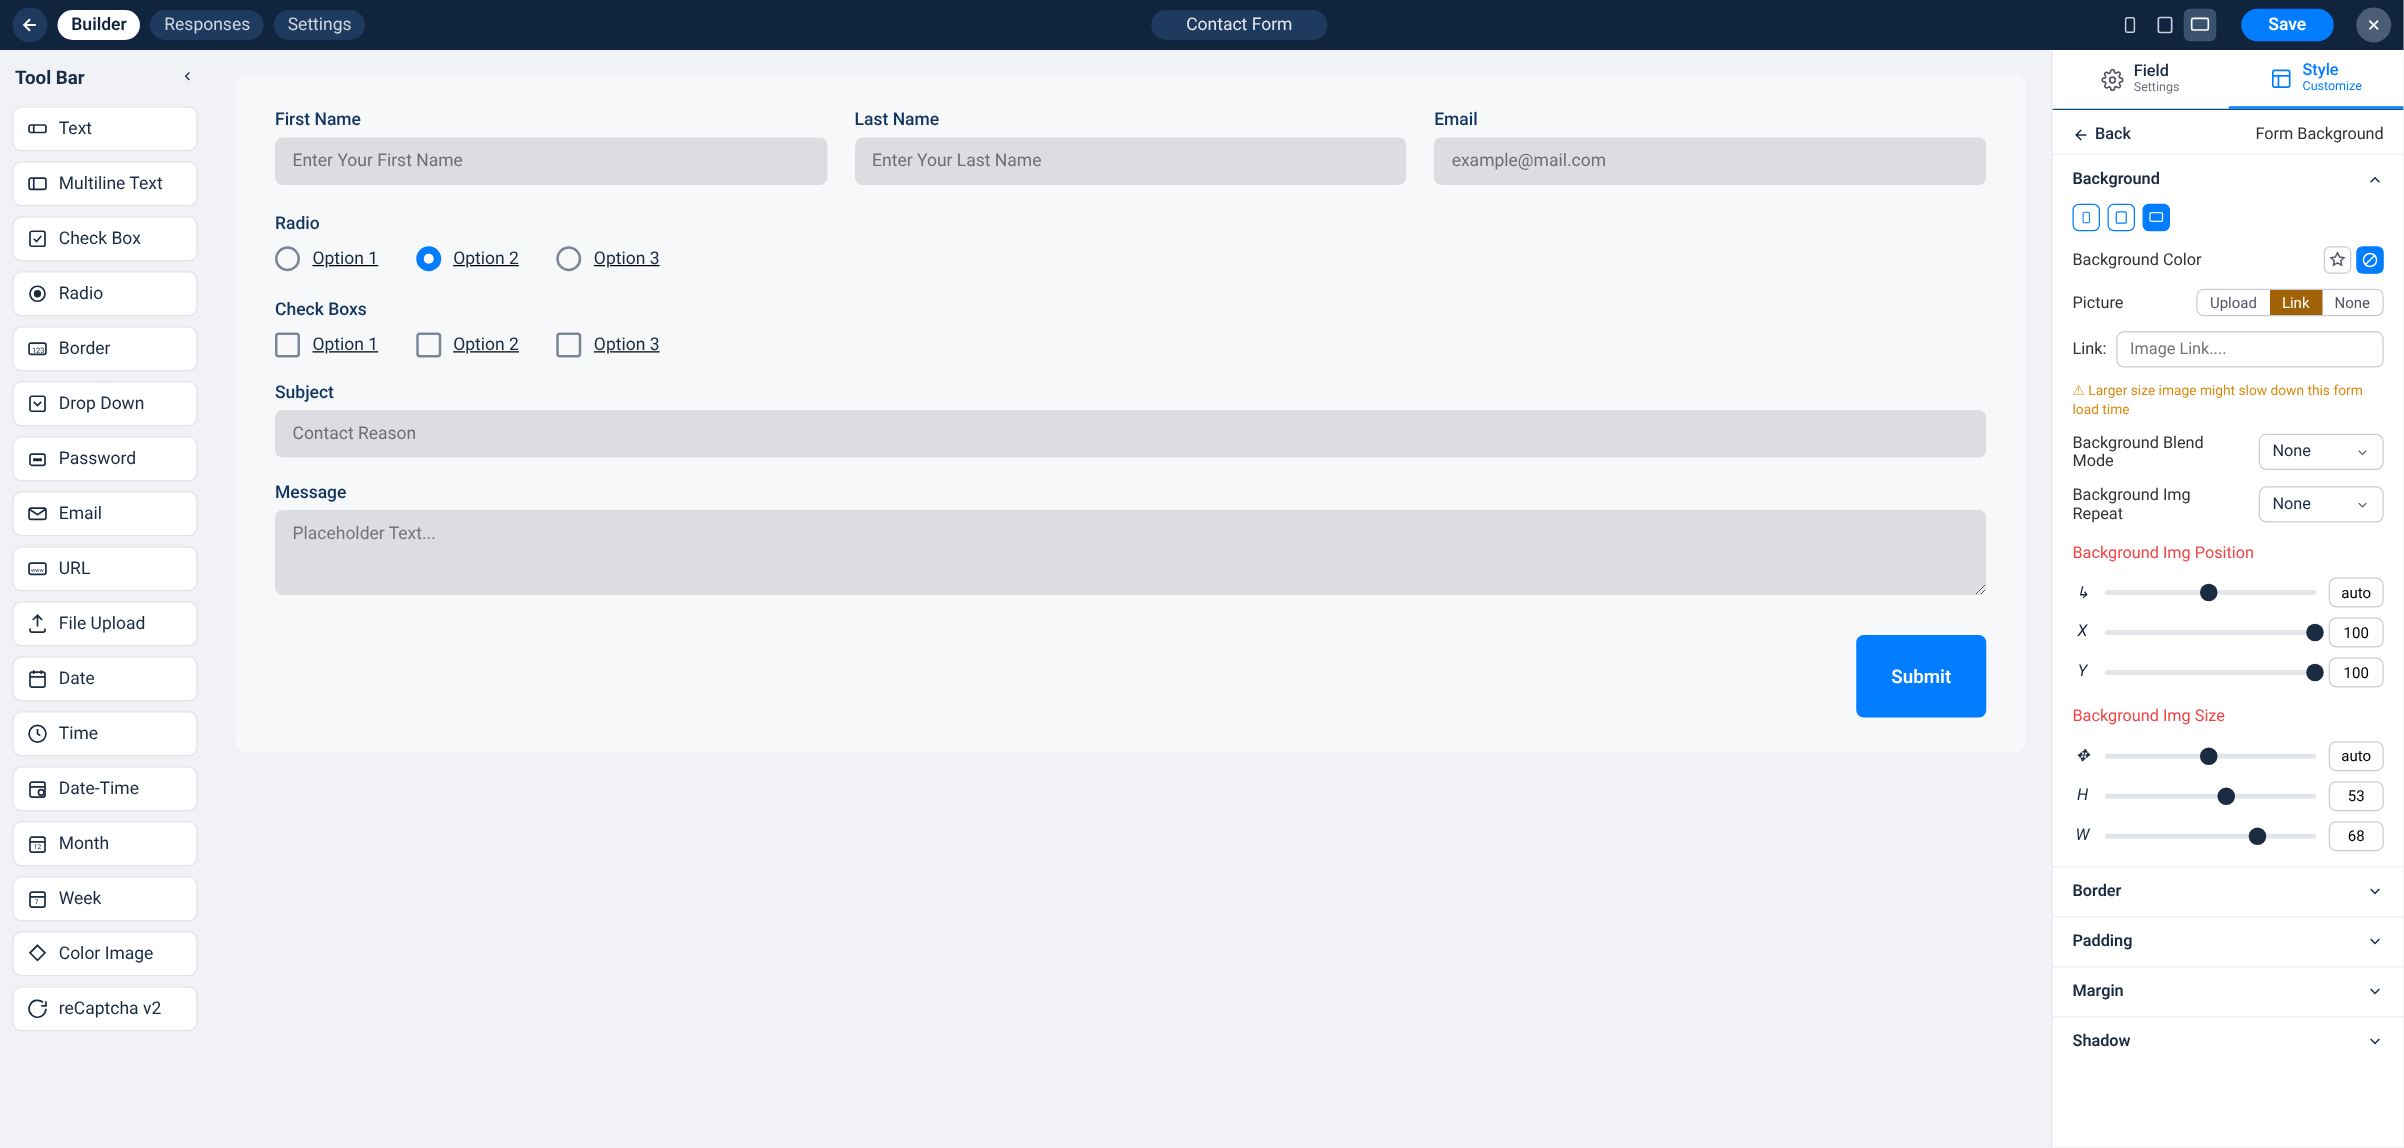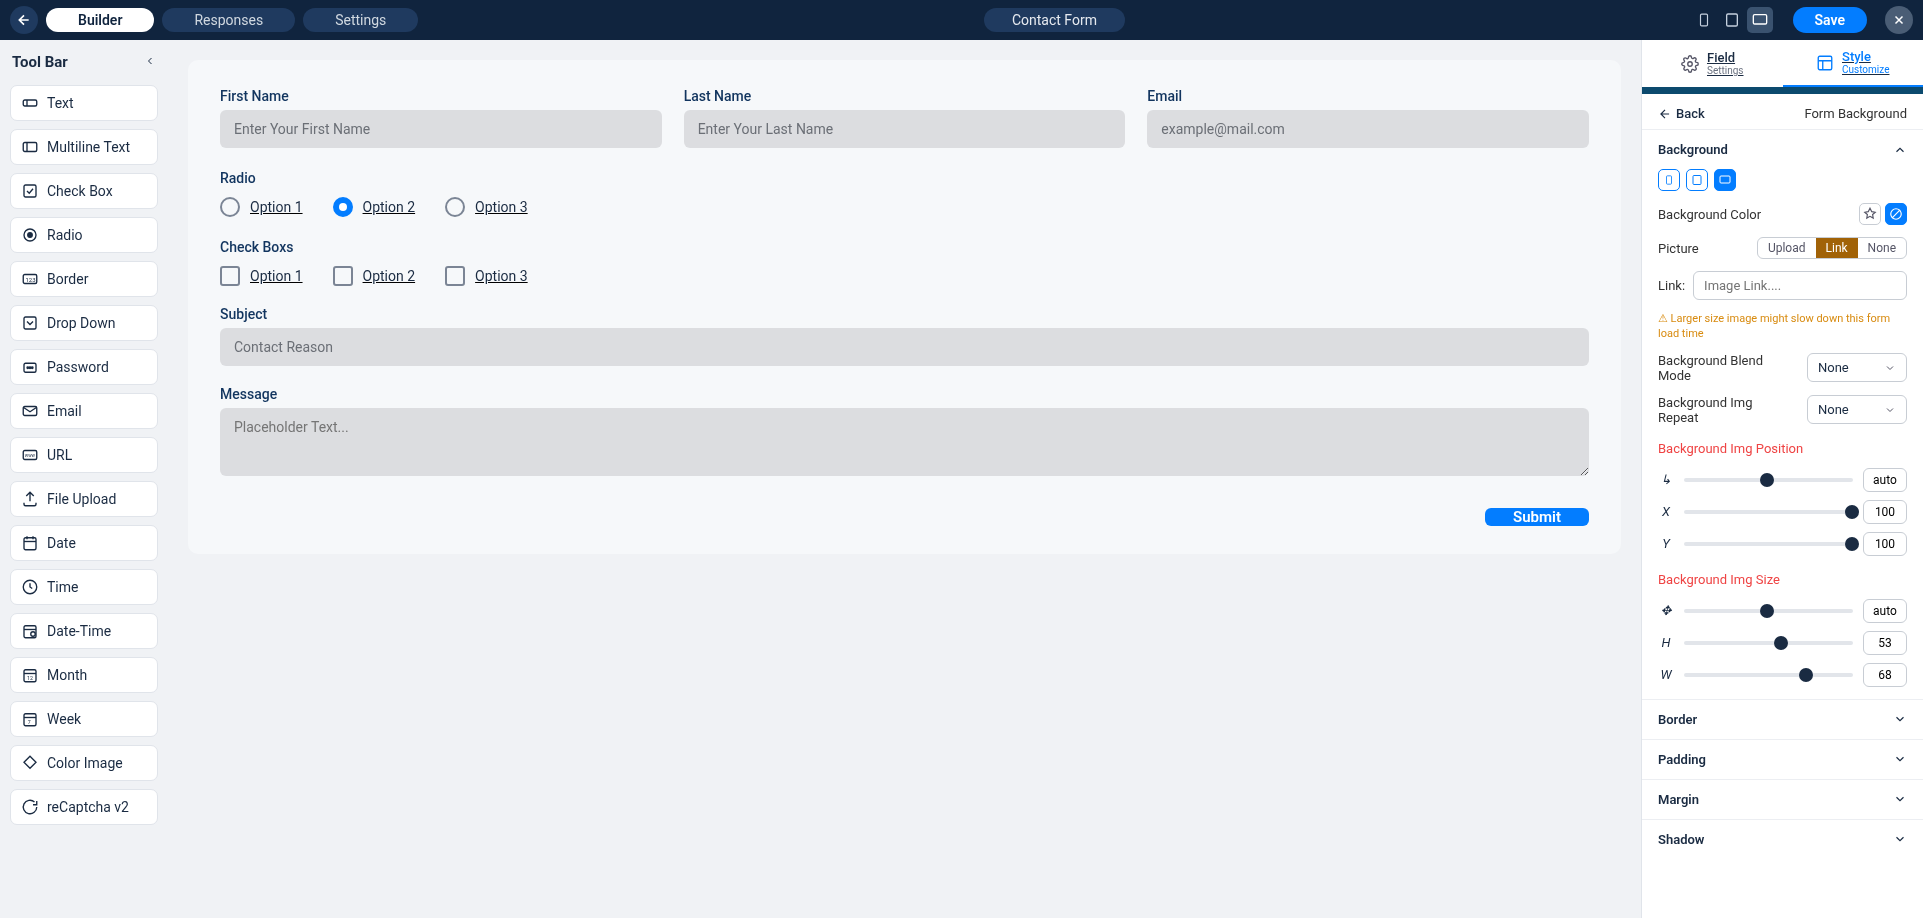--- a/index.html
+++ b/index.html
@@ -4,21 +4,21 @@
 <style>
 * { box-sizing: border-box; margin: 0; padding: 0; font-family: -apple-system, BlinkMacSystemFont, "Segoe UI", Roboto, sans-serif; }
 body { background: #f0f2f5; overflow: hidden; }
 .app { display: flex; flex-direction: column; height: 100vh; width: 100vw; }
 
 
 .topbar { background: #10243e; height: 40px; display: flex; align-items: center; padding: 0 10px; gap: 8px; }
 .back-btn { width: 28px; height: 28px; border-radius: 50%; background: #1f3a5f; display: flex; align-items: center; justify-content: center; cursor: pointer; }
 .back-btn svg { stroke: #fff; }
 .tabs-top { display: flex; gap: 8px; align-items: center; }
-.tab-pill { padding: 4px 32px; border-radius: 14px; font-size: 14px; cursor: pointer; background: #1f3a5f; color: #d0d8e0; }
+.tab-pill { padding: 4px 11px; border-radius: 14px; font-size: 14px; cursor: pointer; background: #1f3a5f; color: #d0d8e0; }
 .tab-pill.active { background: #fff; color: #10243e; font-weight: 600; }
 .title-center { flex: 1; display: flex; justify-content: center; }
 .title-pill { background: #1f3a5f; color: #e5e9ef; padding: 4px 28px; border-radius: 14px; font-size: 14px; }
 .device-toggle { display: flex; gap: 2px; align-items: center; margin-right: 12px; }
 .device-btn { width: 26px; height: 26px; border-radius: 5px; display: flex; align-items: center; justify-content: center; cursor: pointer; }
 .device-btn svg { stroke: #c5d0de; fill: none; }
 .device-btn.active { background: #3a526f; }
 .device-btn.active svg { stroke: #fff; }
 .save-btn { background: #037dff; color: #fff; border: none; padding: 5px 22px; border-radius: 14px; font-size: 14px; font-weight: 600; cursor: pointer; }
 .close-btn { width: 28px; height: 28px; border-radius: 50%; background: #4a5d75; display: flex; align-items: center; justify-content: center; cursor: pointer; margin-left: 10px; }
@@ -45,25 +45,25 @@
 .form-input::placeholder { color: #6b6f76; }
 .form-textarea { background: #dcdde0; border: none; border-radius: 6px; padding: 11px 14px; font-size: 14px; color: #555; min-height: 68px; resize: vertical; }
 .form-section { margin-top: 20px; }
 .radio-row, .check-row { display: flex; gap: 30px; margin-top: 10px; text-decoration: underline; }
 .radio-item, .check-item { display: flex; align-items: center; gap: 10px; font-size: 14px; color: #1a2b42; cursor: pointer; }
 .radio-circle { width: 20px; height: 20px; border-radius: 50%; border: 2px solid #7b8595; display: flex; align-items: center; justify-content: center; }
 .radio-circle.checked { border-color: #037dff; background: #037dff; }
 .radio-circle.checked::after { content:''; width:8px; height:8px; border-radius:50%; background:#fff; }
 .check-box { width: 20px; height: 20px; border: 2px solid #7b8595; border-radius: 3px; }
 .submit-row { display: flex; justify-content: flex-end; margin-top: 32px; }
-.submit-btn { background: #037dff; color: #fff; border: none; padding: 0 28px; border-radius: 6px; font-size: 15px; font-weight: 600; cursor: pointer; }
+.submit-btn { background: #037dff; color: #fff; border: none; padding: 24px 28px; border-radius: 6px; font-size: 15px; font-weight: 600; cursor: pointer; }
 
 
 .right-panel { width: 282px; background: #fff; border-left: 1px solid #e0e4ea; display: flex; flex-direction: column; overflow-y: auto; font-size: 13px; color: #1a2b42; }
-.rp-tabs { display: flex; border-bottom: 7px solid #0c4a6e; text-decoration: underline; }
+.rp-tabs { display: flex; border-bottom: 1px solid #0c4a6e; }
 .rp-tab { flex: 1; display: flex; align-items: center; justify-content: center; gap: 8px; padding: 10px 0; cursor: pointer; }
 .rp-tab.active { border-bottom: 2px solid #037dff; }
 .rp-tab-text { display:flex; flex-direction:column; line-height:1.1; }
 .rp-tab-title { font-size:13px; font-weight:500; }
 .rp-tab-sub { font-size:10px; color:#6b7280; }
 .rp-tab.active .rp-tab-title, .rp-tab.active .rp-tab-sub { color:#037dff; }
 .rp-breadcrumb { display:flex; align-items:center; gap:8px; padding:12px 16px 8px; }
 .rp-back { display:flex; align-items:center; gap:4px; font-size:13px; cursor:pointer; font-weight:500;}
 .rp-crumb { margin-left:auto; font-size:13px; color:#333; }
 .rp-section { border-top:1px solid #eceef2; }

